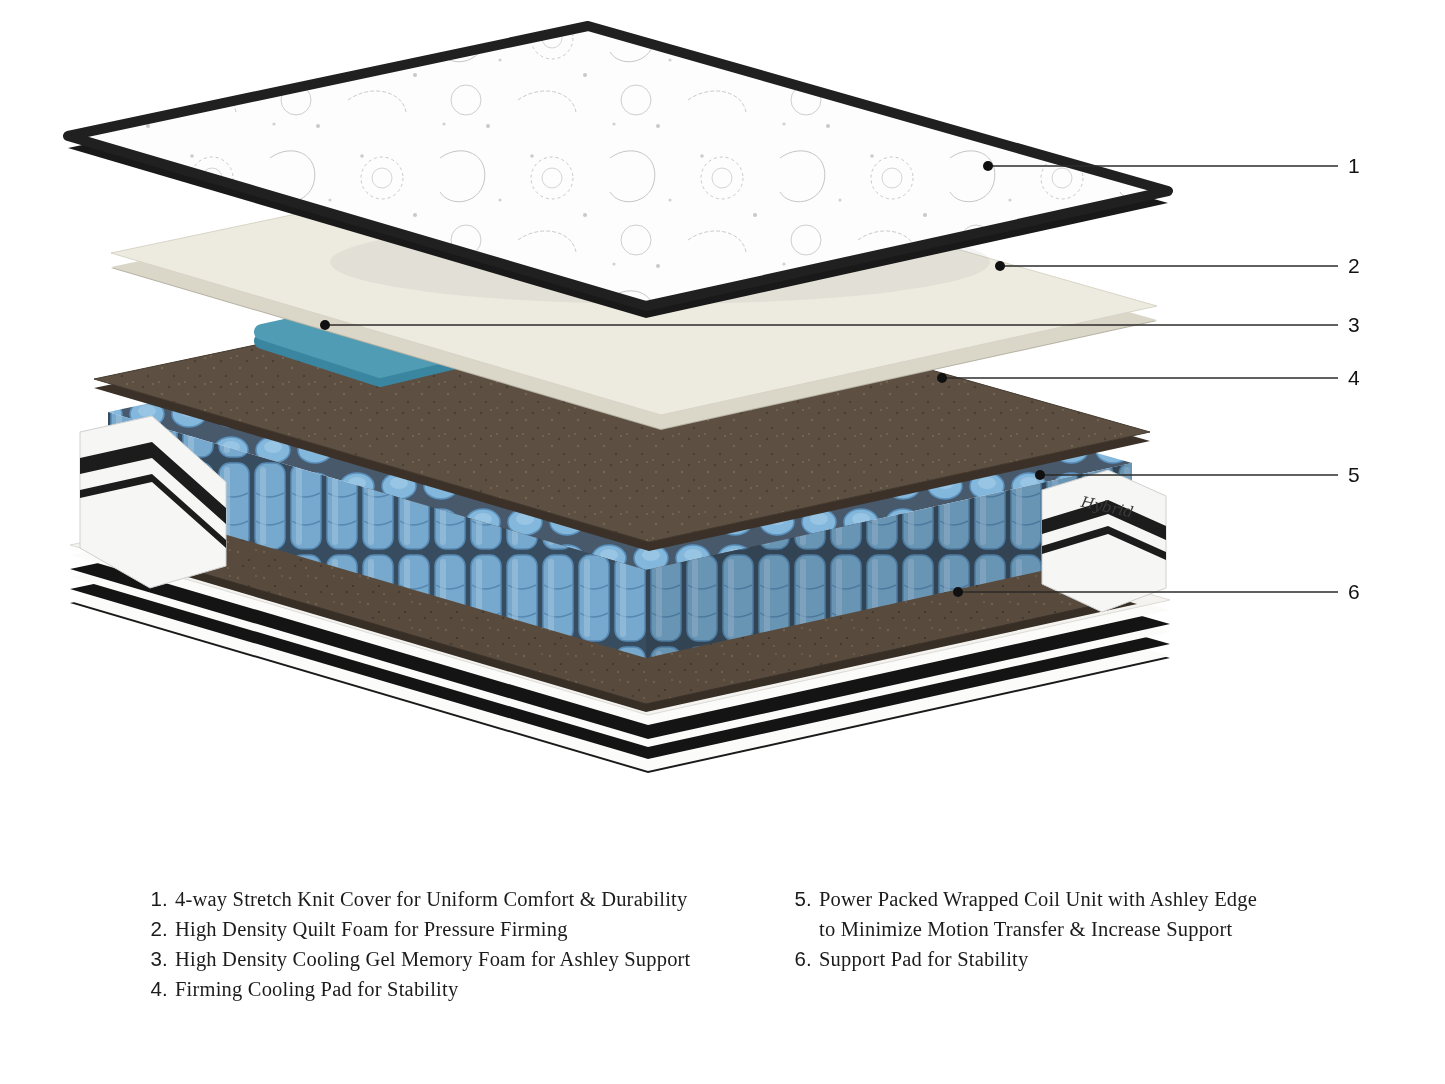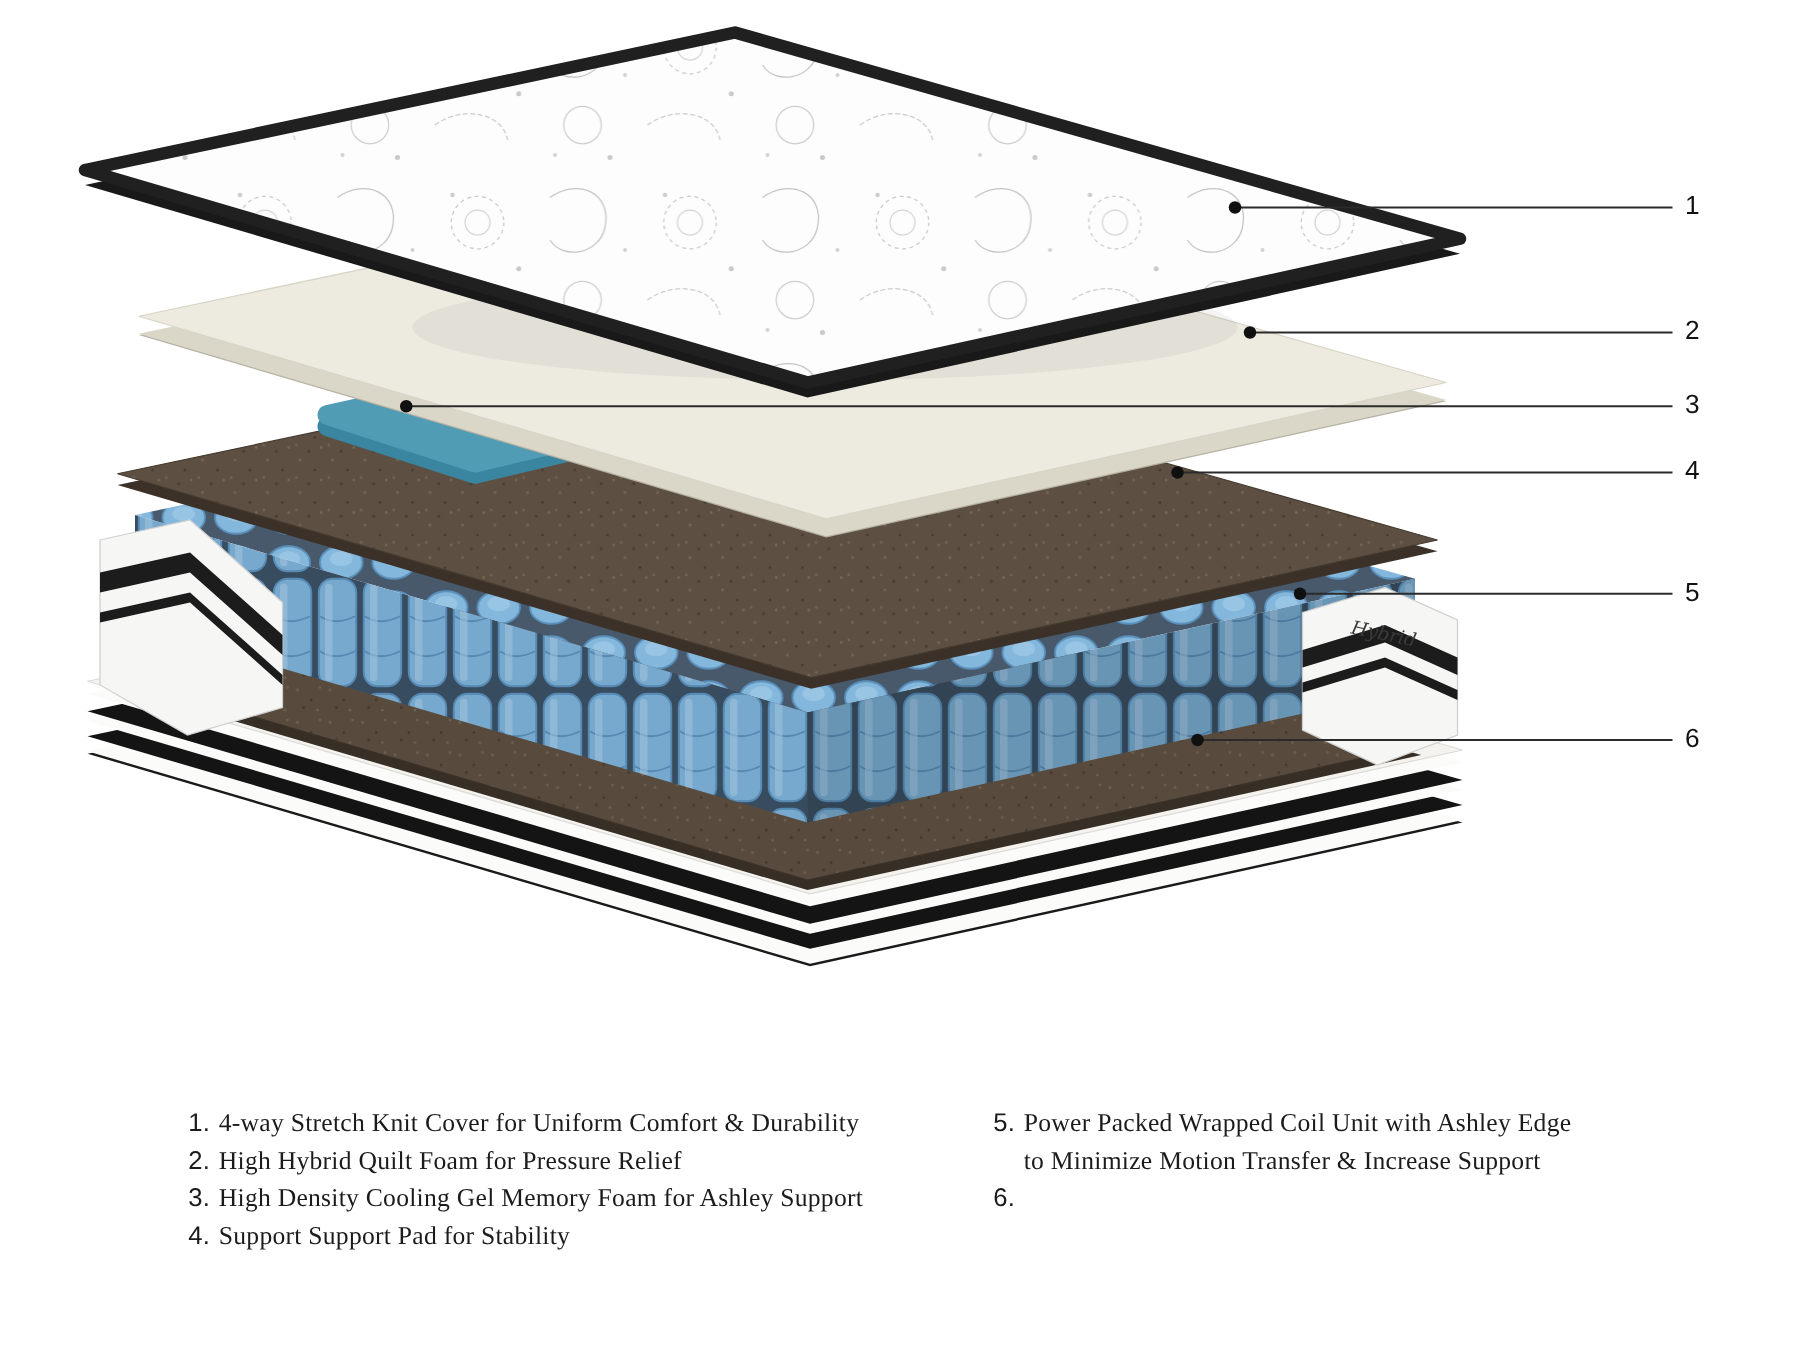--- a/index.html
+++ b/index.html
@@ -161,39 +161,40 @@
   <div class="callout-num" style="left:1348px;top:475px">5</div>
   <div class="callout-num" style="left:1348px;top:592px">6</div>
 
   <div class="legend legend-left">
     <div class="legend-row">
       <span class="legend-num">1.</span>
       <span class="legend-text">4-way Stretch Knit Cover for Uniform Comfort &amp; Durability</span>
     </div>
     <div class="legend-row">
       <span class="legend-num">2.</span>
-      <span class="legend-text">High Hybrid Quilt Foam for Pressure Relief</span>
+      <span class="legend-text">High Density Quilt Foam for Pressure Firming</span>
     </div>
     <div class="legend-row">
       <span class="legend-num">3.</span>
       <span class="legend-text">High Density Cooling Gel Memory Foam for Ashley Support</span>
     </div>
     <div class="legend-row">
       <span class="legend-num">4.</span>
-      <span class="legend-text">Support Support Pad for Stability</span>
+      <span class="legend-text">Firming Cooling Pad for Stability</span>
     </div>
   </div>
 
   <div class="legend legend-right">
     <div class="legend-row">
       <span class="legend-num">5.</span>
       <span class="legend-text">Power Packed Wrapped Coil Unit with Ashley Edge</span>
     </div>
     <div class="legend-row">
       <span class="legend-num"></span>
       <span class="legend-text">to Minimize Motion Transfer &amp; Increase Support</span>
     </div>
     <div class="legend-row">
       <span class="legend-num">6.</span>
+      <span class="legend-text">Support Pad for Stability</span>
     </div>
   </div>
 
 </div>
 
 </body></html>

